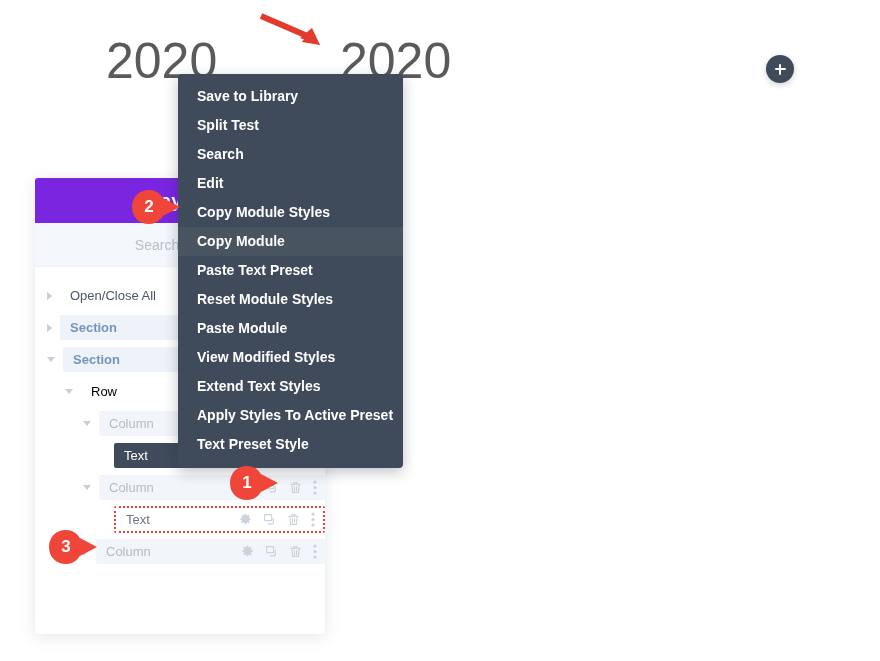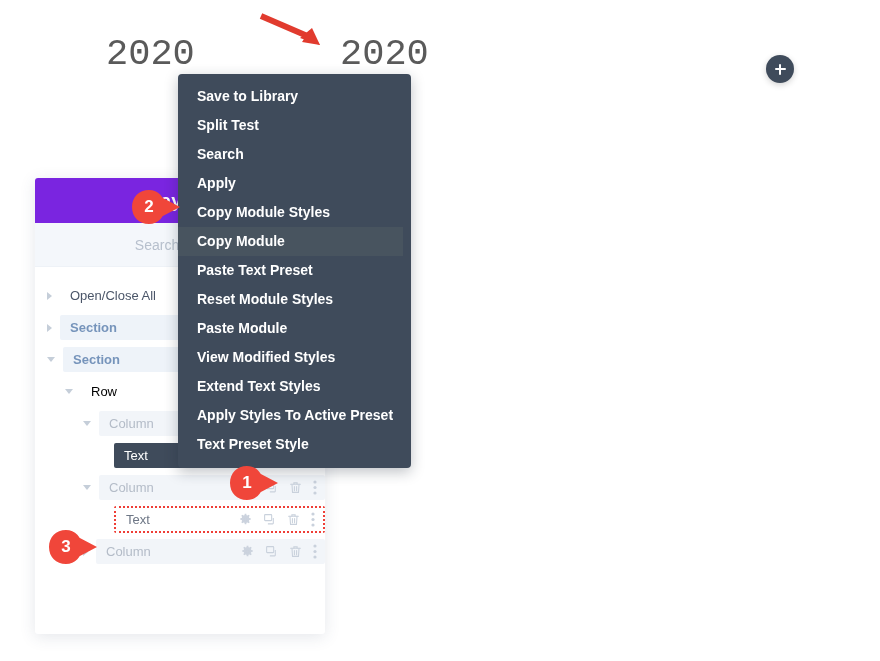--- a/index.html
+++ b/index.html
@@ -12,26 +12,26 @@
     background: #ffffff;
     font-family: "Liberation Sans", "DejaVu Sans", sans-serif;
     position: relative;
     overflow: hidden;
     -webkit-font-smoothing: antialiased;
   }
 
   
   .year {
     position: absolute;
-    font-size: 37px;
+    font-size: 50px;
     font-weight: 400;
     color: #5a5a5a;
     letter-spacing: 0px;
     line-height: 1;
-    font-family: Liberation Mono, monospace;
+    font-family: Liberation Sans, sans-serif;
   }
   #year-left  { left: 106px; top: 36px; }
   #year-right { left: 340px; top: 36px; }
 
   
   #arrow-annotation {
     position: absolute;
     left: 250px;
     top: 8px;
     width: 90px;
@@ -190,21 +190,21 @@
   .ind-4 { padding-left: 66px; }
 
   
   #context-menu {
     position: absolute;
     left: 178px;
     top: 74px;
     width: 225px;
     background: #3f4b5b;
     border-radius: 4px;
-    padding: 8px 8px 9px 0;
+    padding: 8px 0 9px 0;
     box-shadow: 0 4px 14px rgba(25,35,50,0.28);
     z-index: 40;
   }
   .menu-item {
     height: 29px;
     line-height: 29px;
     padding-left: 19px;
     color: #ffffff;
     font-size: 14px;
     font-weight: 600;
@@ -425,21 +425,21 @@
           </span>
         </div>
       </div>
     </div>
 </div>
 
 <div id="context-menu">
     <div class="menu-item">Save to Library</div>
     <div class="menu-item">Split Test</div>
     <div class="menu-item">Search</div>
-    <div class="menu-item">Apply</div>
+    <div class="menu-item">Edit</div>
     <div class="menu-item">Copy Module Styles</div>
     <div class="menu-item active">Copy Module</div>
     <div class="menu-item">Paste Text Preset</div>
     <div class="menu-item">Reset Module Styles</div>
     <div class="menu-item">Paste Module</div>
     <div class="menu-item">View Modified Styles</div>
     <div class="menu-item">Extend Text Styles</div>
     <div class="menu-item">Apply Styles To Active Preset</div>
     <div class="menu-item">Text Preset Style</div>
   </div>

